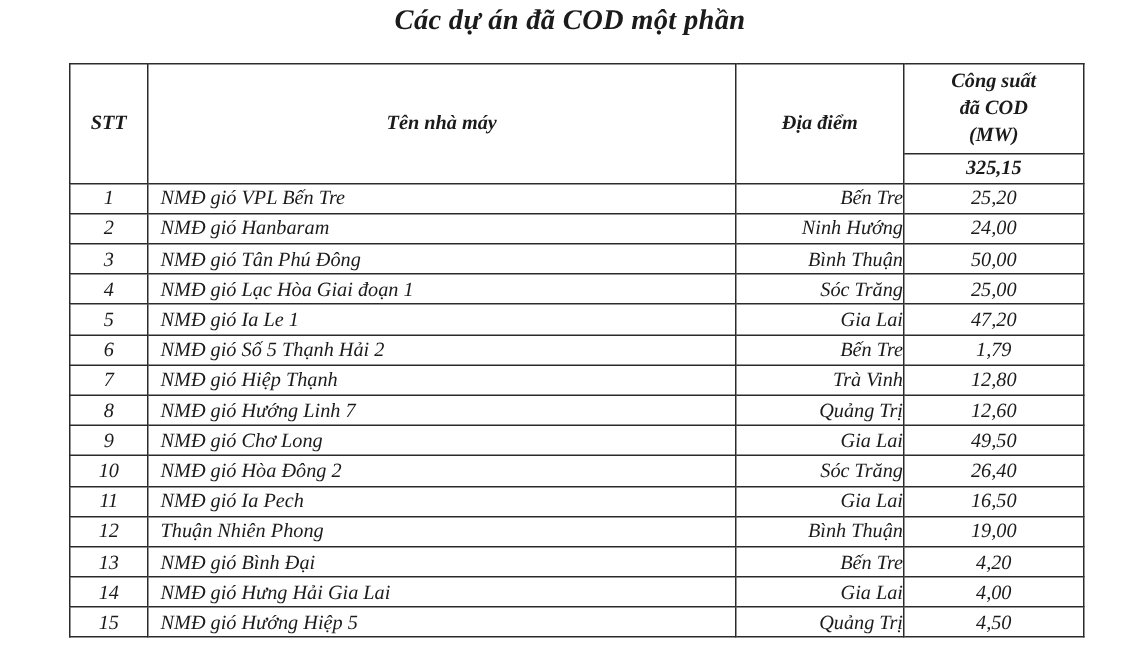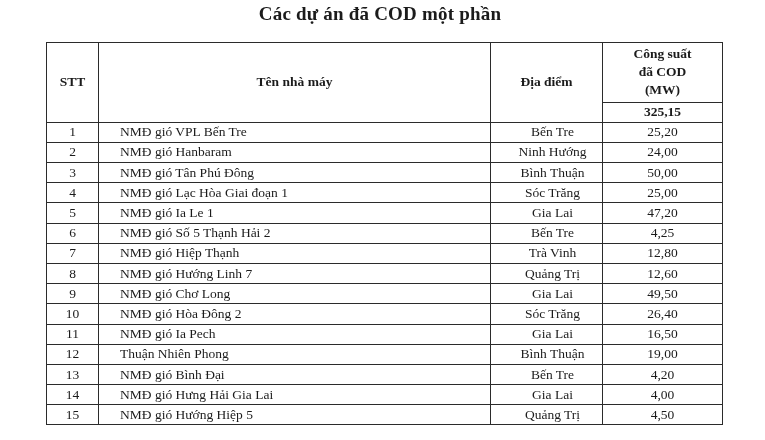--- a/index.html
+++ b/index.html
@@ -12,20 +12,21 @@
     background: var(--bg);
   }
   .page {
     position: relative;
     width: 760px;
     height: 440px;
     background: var(--bg);
     font-family: "Liberation Serif", "DejaVu Serif", serif;
     color: var(--text);
     overflow: hidden;
+    font-style: italic;
   }
   .title {
     position: absolute;
     top: 3px;
     left: 0;
     width: 100%;
     text-align: center;
     font-size: 19px;
     font-weight: bold;
     letter-spacing: 0.2px;
@@ -59,22 +60,22 @@
     white-space: normal;
     line-height: 1.35;
     padding: 2px 24px;
   }
   .cod-table .total-row { height: 20px; }
   .cod-table .total-cell {
     font-weight: bold;
   }
   .cod-table tbody tr { height: 20.2px; }
   .cod-table td.cell-stt { text-align: center; }
-  .cod-table td.cell-name { text-align: left; padding-left: 21px; margin-top: 12px; }
-  .cod-table td.cell-loc  { text-align: center; padding-left: 12px; margin-left: 48px; }
+  .cod-table td.cell-name { text-align: left; padding-left: 8px; margin-top: 12px; }
+  .cod-table td.cell-loc  { text-align: right; padding-left: 12px; margin-left: 48px; }
   .cod-table td.cell-cap  { text-align: center; }
 </style>
 </head>
 <body>
 
 <div class="page">
   <div class="title">Các dự án đã COD một phần</div>
 
   <table class="cod-table">
     <colgroup>
@@ -122,21 +123,21 @@
         <tr>
     <td class="cell-stt">5</td>
     <td class="cell-name">NMĐ gió Ia Le 1</td>
     <td class="cell-loc">Gia Lai</td>
     <td class="cell-cap">47,20</td>
   </tr>
         <tr>
     <td class="cell-stt">6</td>
     <td class="cell-name">NMĐ gió Số 5 Thạnh Hải 2</td>
     <td class="cell-loc">Bến Tre</td>
-    <td class="cell-cap">4,25</td>
+    <td class="cell-cap">1,79</td>
   </tr>
         <tr>
     <td class="cell-stt">7</td>
     <td class="cell-name">NMĐ gió Hiệp Thạnh</td>
     <td class="cell-loc">Trà Vinh</td>
     <td class="cell-cap">12,80</td>
   </tr>
         <tr>
     <td class="cell-stt">8</td>
     <td class="cell-name">NMĐ gió Hướng Linh 7</td>

